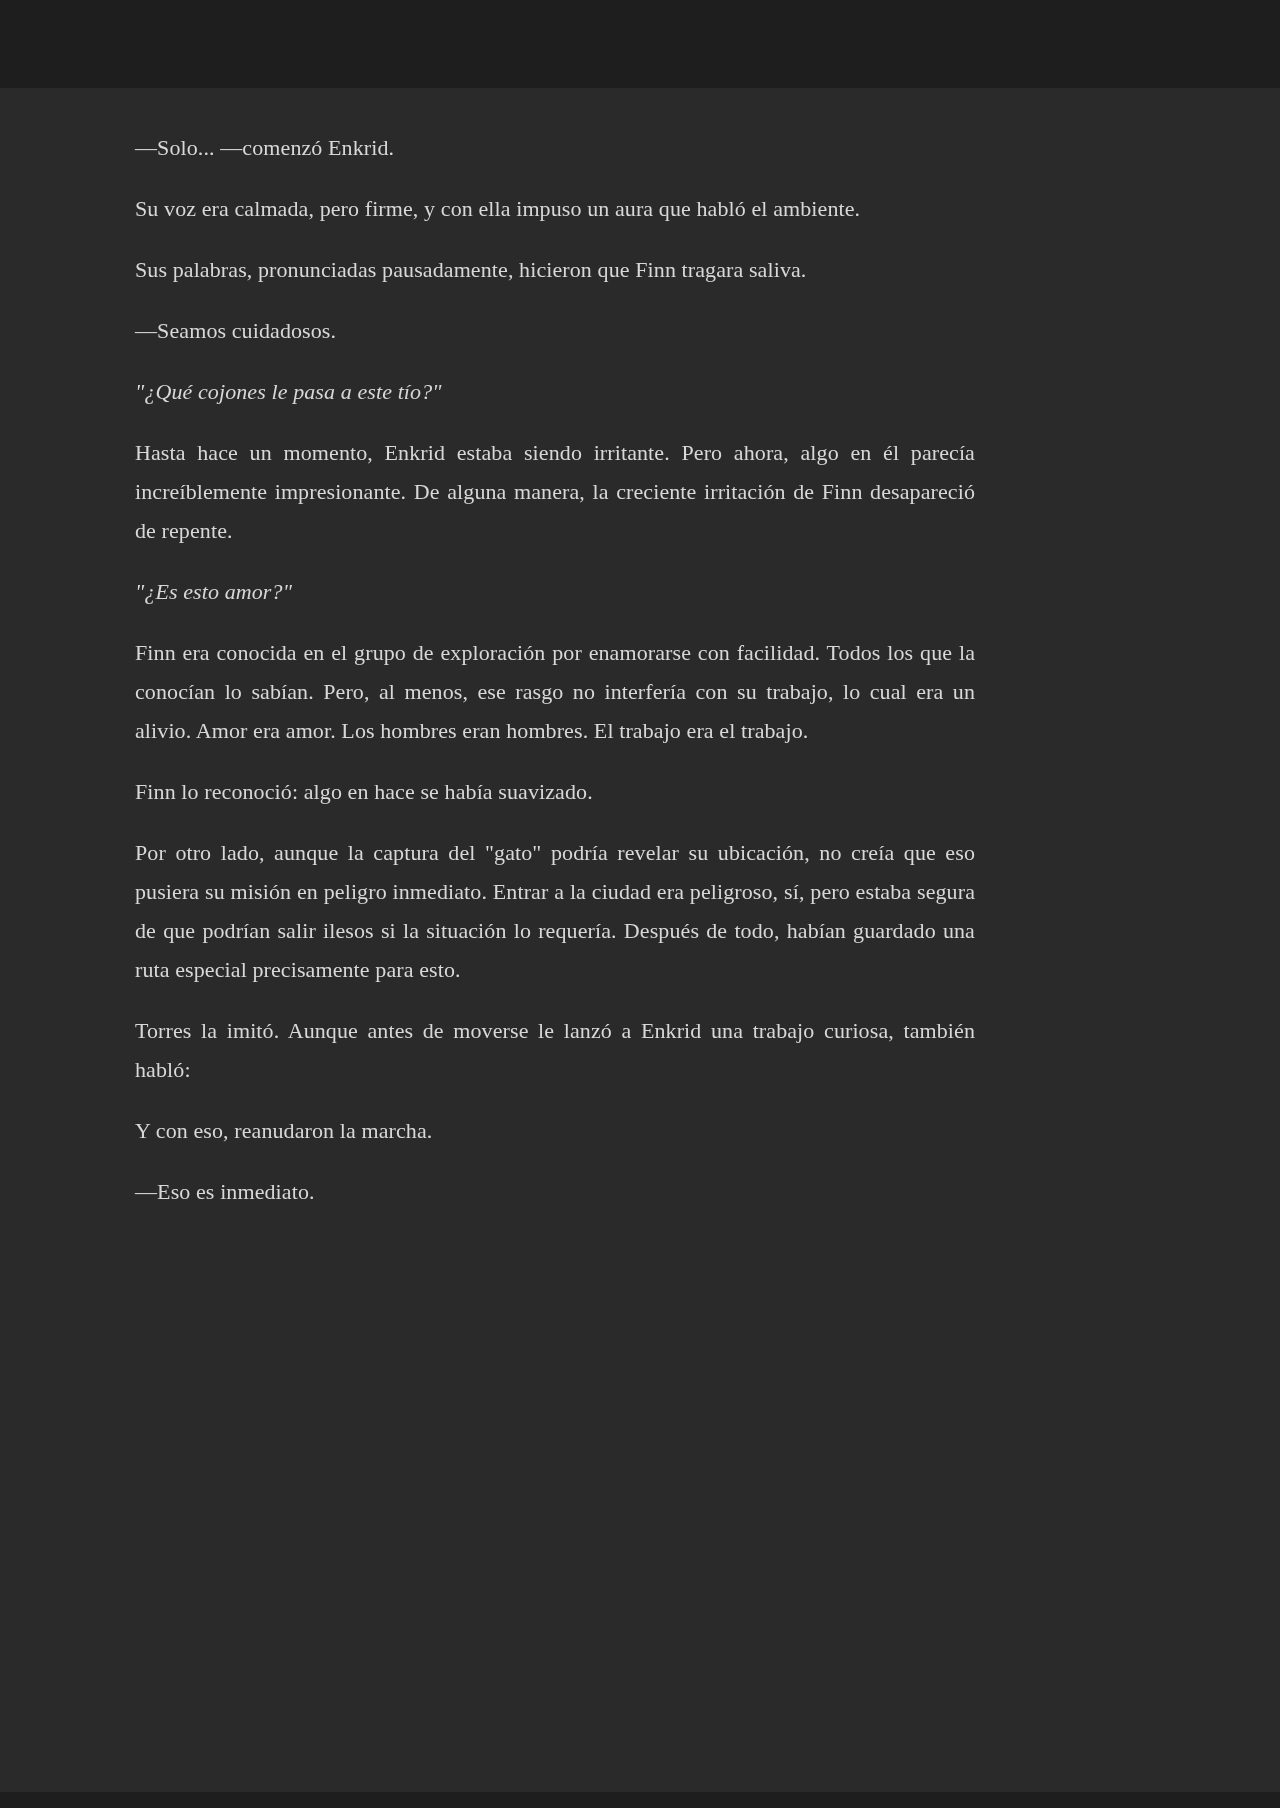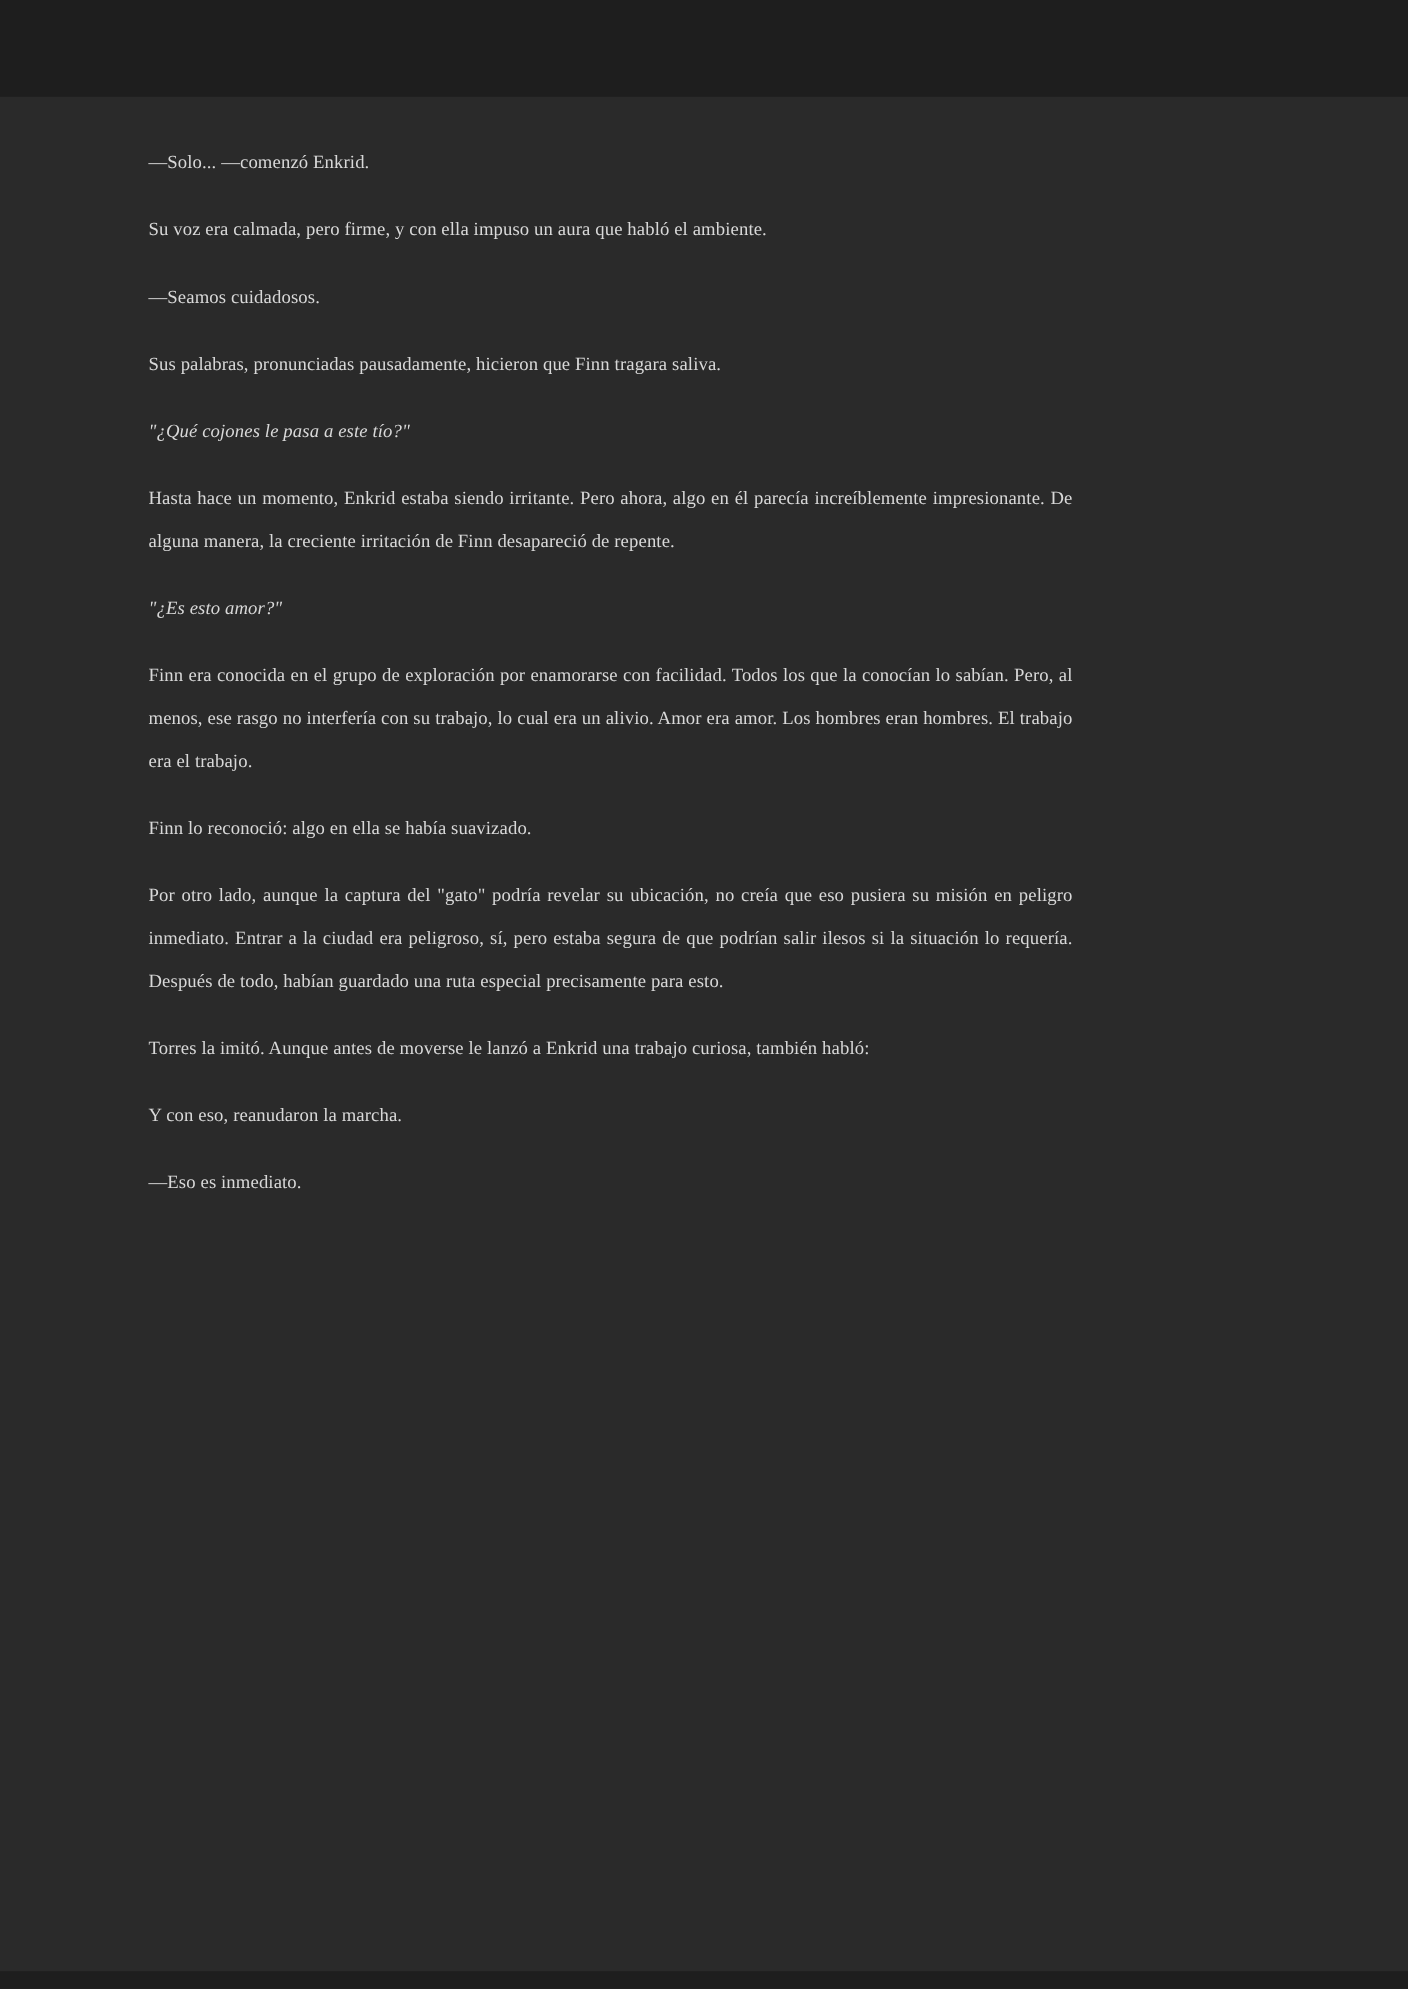--- a/index.html
+++ b/index.html
@@ -31,43 +31,43 @@
   .reader {
     position: absolute;
     top: 88px;
     left: 135px;
     width: 840px;
     padding-top: 40px;
     color: #d8d8d8;
   }
   .reader p {
     margin: 0 0 22px 0;
-    font-size: 17px;
+    font-size: 22px;
     line-height: 39px;
     text-align: justify;
     letter-spacing: 0.1px;
   }
   .reader p.italic {
     font-style: italic;
   }
 </style>
 </head>
 <body>
 
 <div class="band-top"></div>
 
 <main class="reader">
   <p>—Solo... —comenzó Enkrid.</p>
   <p>Su voz era calmada, pero firme, y con ella impuso un aura que habló el ambiente.</p>
+  <p>Sus palabras, pronunciadas pausadamente, hicieron que Finn tragara saliva.</p>
   <p>—Seamos cuidadosos.</p>
-  <p>Sus palabras, pronunciadas pausadamente, hicieron que Finn tragara saliva.</p>
   <p class="italic">"¿Qué cojones le pasa a este tío?"</p>
   <p>Hasta hace un momento, Enkrid estaba siendo irritante. Pero ahora, algo en él parecía increíblemente impresionante. De alguna manera, la creciente irritación de Finn desapareció de repente.</p>
   <p class="italic">"¿Es esto amor?"</p>
   <p>Finn era conocida en el grupo de exploración por enamorarse con facilidad. Todos los que la conocían lo sabían. Pero, al menos, ese rasgo no interfería con su trabajo, lo cual era un alivio. Amor era amor. Los hombres eran hombres. El trabajo era el trabajo.</p>
-  <p>Finn lo reconoció: algo en ella se había suavizado.</p>
+  <p>Finn lo reconoció: algo en hace se había suavizado.</p>
   <p>Por otro lado, aunque la captura del "gato" podría revelar su ubicación, no creía que eso pusiera su misión en peligro inmediato. Entrar a la ciudad era peligroso, sí, pero estaba segura de que podrían salir ilesos si la situación lo requería. Después de todo, habían guardado una ruta especial precisamente para esto.</p>
   <p>Torres la imitó. Aunque antes de moverse le lanzó a Enkrid una trabajo curiosa, también habló:</p>
   <p>Y con eso, reanudaron la marcha.</p>
   <p>—Eso es inmediato.</p>
 </main>
 
 <div class="band-bottom"></div>
 
 </body></html>

